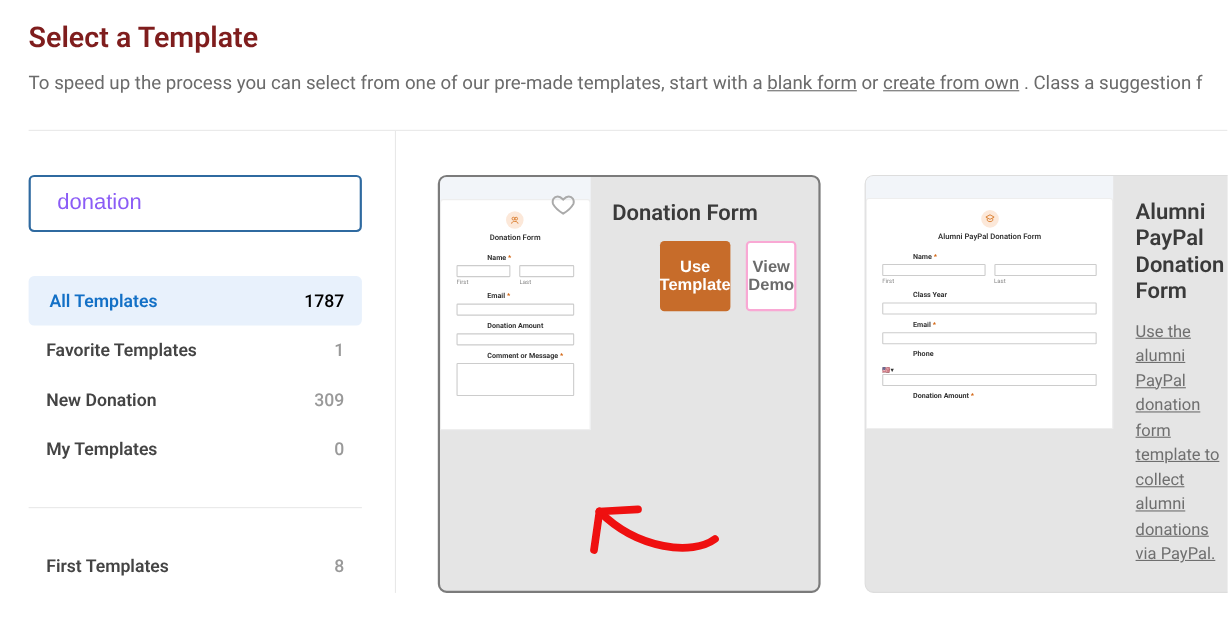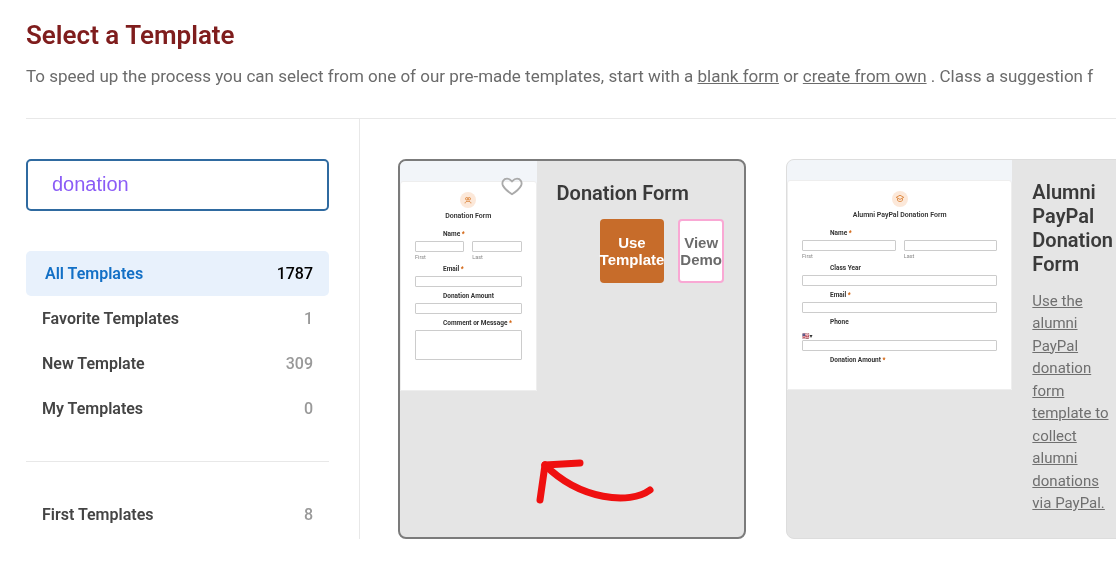--- a/index.html
+++ b/index.html
@@ -258,21 +258,21 @@
     <ul class="cat-list">
       <li class="cat-item active">
         <span>All Templates</span>
         <span class="count">1787</span>
       </li>
       <li class="cat-item">
         <span>Favorite Templates</span>
         <span class="count">1</span>
       </li>
       <li class="cat-item">
-        <span>New Template</span>
+        <span>New Donation</span>
         <span class="count">309</span>
       </li>
       <li class="cat-item">
         <span>My Templates</span>
         <span class="count">0</span>
       </li>
     </ul>
 
     <div class="cat-divider"></div>
 

